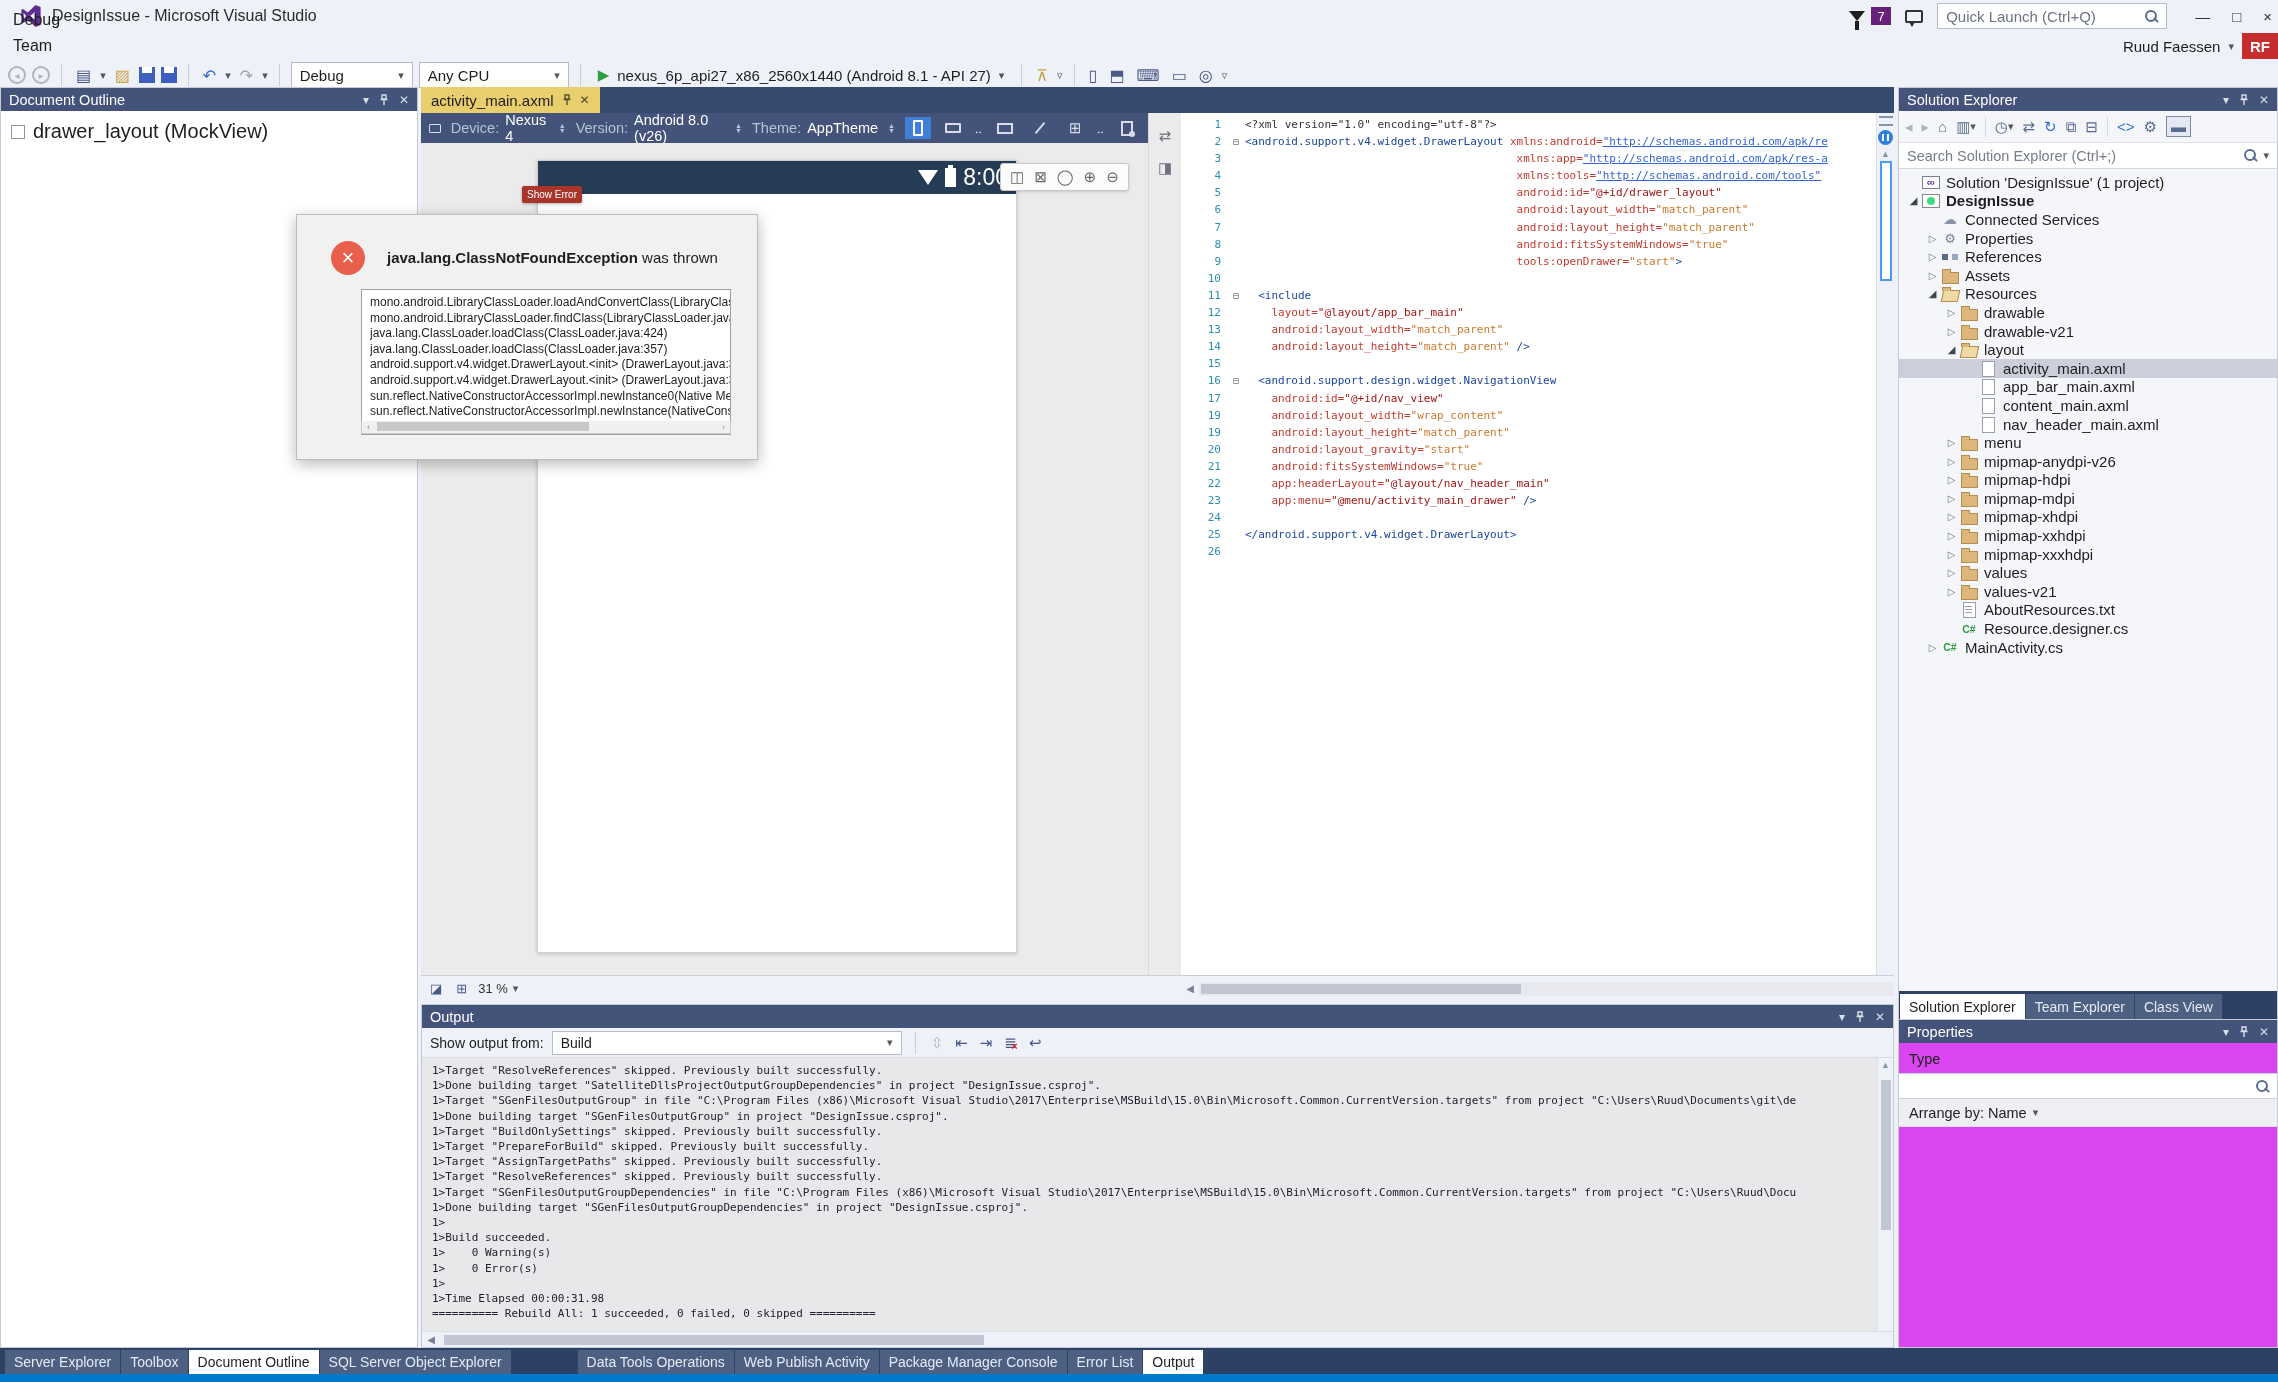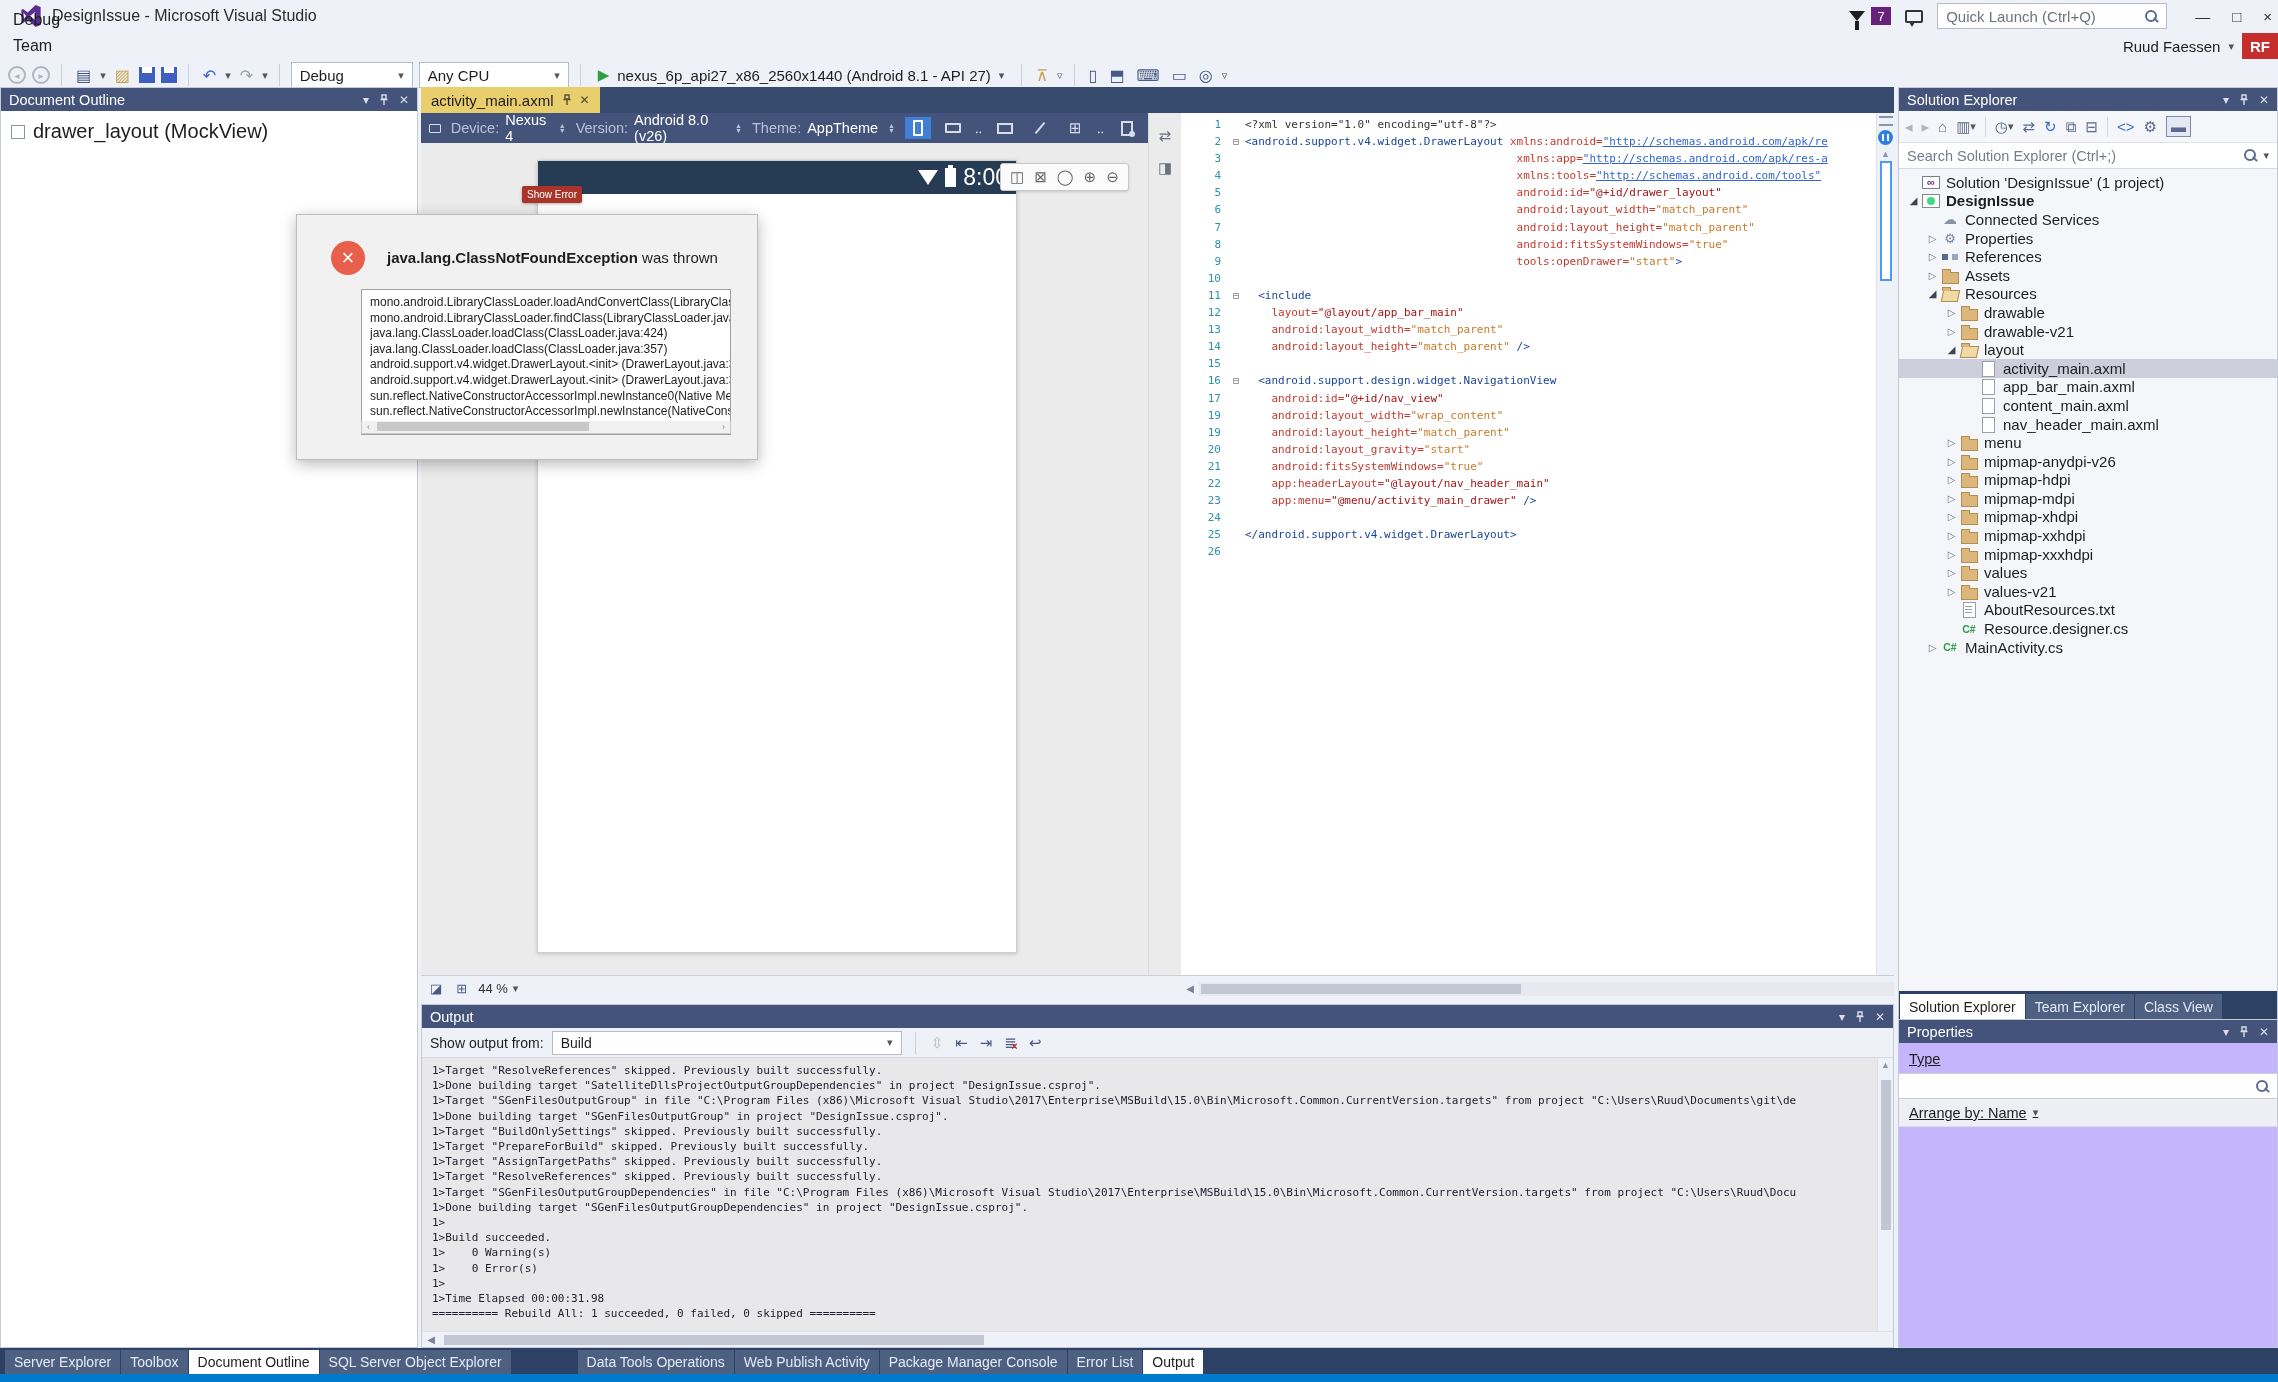--- a/index.html
+++ b/index.html
@@ -157,21 +157,21 @@
   .ic.cloud { color:#8A94A8; font-size:14px; }
   .ic.wrench { color:#7A869E; font-size:13px; }
   .ic.refs::before { content:''; position:absolute; left:1px; top:5px; width:6px; height:6px; background:#5A6A86; }
   .ic.refs::after { content:''; position:absolute; right:1px; top:5px; width:6px; height:6px; background:#9AA6BA; }
 
   .se-tabs { height:28px; background:#2D4164; display:flex; align-items:flex-end; gap:1px; padding-left:1px; margin-top:auto; }
   .se-tab { height:25px; display:flex; align-items:center; padding:0 9px; font-size:14px; background:#4D6082; color:#E4E9F4; }
   .se-tab.active { background:#FFFFFF; color:#1E1E1E; }
 
   .props { border-top:1px solid #C5CAD6; }
-  .props-body { background:#c4b5fd; padding:0;text-decoration:underline; }
+  .props-body { background:#d946ef; padding:0; }
   .props-type { padding:8px 10px 6px; font-size:14.5px; }
   .props-search { height:26px; margin:0; background:#fff; border:1px solid #C9CED9; border-left:none; border-right:none; display:flex; align-items:center; justify-content:flex-end; padding:0 8px; }
   .props-arrange { height:28px; display:flex; align-items:center; gap:6px; padding:0 10px; font-size:14.5px; background:#EEEFF4; border-bottom:1px solid #DDDFE8; }
   .props-empty { height:220px; }
 
   
   .output-panel { position:absolute; left:421px; top:1004px; width:1473px; height:344px; background:#E8E8EA; border:1px solid #C5CAD6; display:flex; flex-direction:column; }
   .out-toolbar { height:30px; background:#EEF1F7; display:flex; align-items:center; gap:8px; padding:0 8px; font-size:14px; border-bottom:1px solid #D8DBE4; }
   .out-select { width:350px; height:24px; background:#fff; border:1px solid #B6BCCA; display:flex; align-items:center; padding:0 8px; gap:8px; }
   .out-select .v { flex:1; font-size:14px; }
@@ -418,21 +418,21 @@
         <span class="ed-thumb"></span>
       </div>
     </div>
   </div>
 
   <div class="dw-bottom">
     <div class="dwb-left">
       <span class="tb-ico" style="font-size:13px">◪</span>
       <span class="tb-ico" style="font-size:13px">⊞</span>
       <span class="zoom-val">
-        <span>44 %</span>
+        <span>31 %</span>
         <span class="caret">▾</span>
       </span>
     </div>
     <div class="dwb-mid"></div>
     <div class="dwb-right">
       <span class="hs-arrow">◀</span>
       <span class="hs-track">
           <span class="hs-thumb"></span>
         </span>
     </div>

